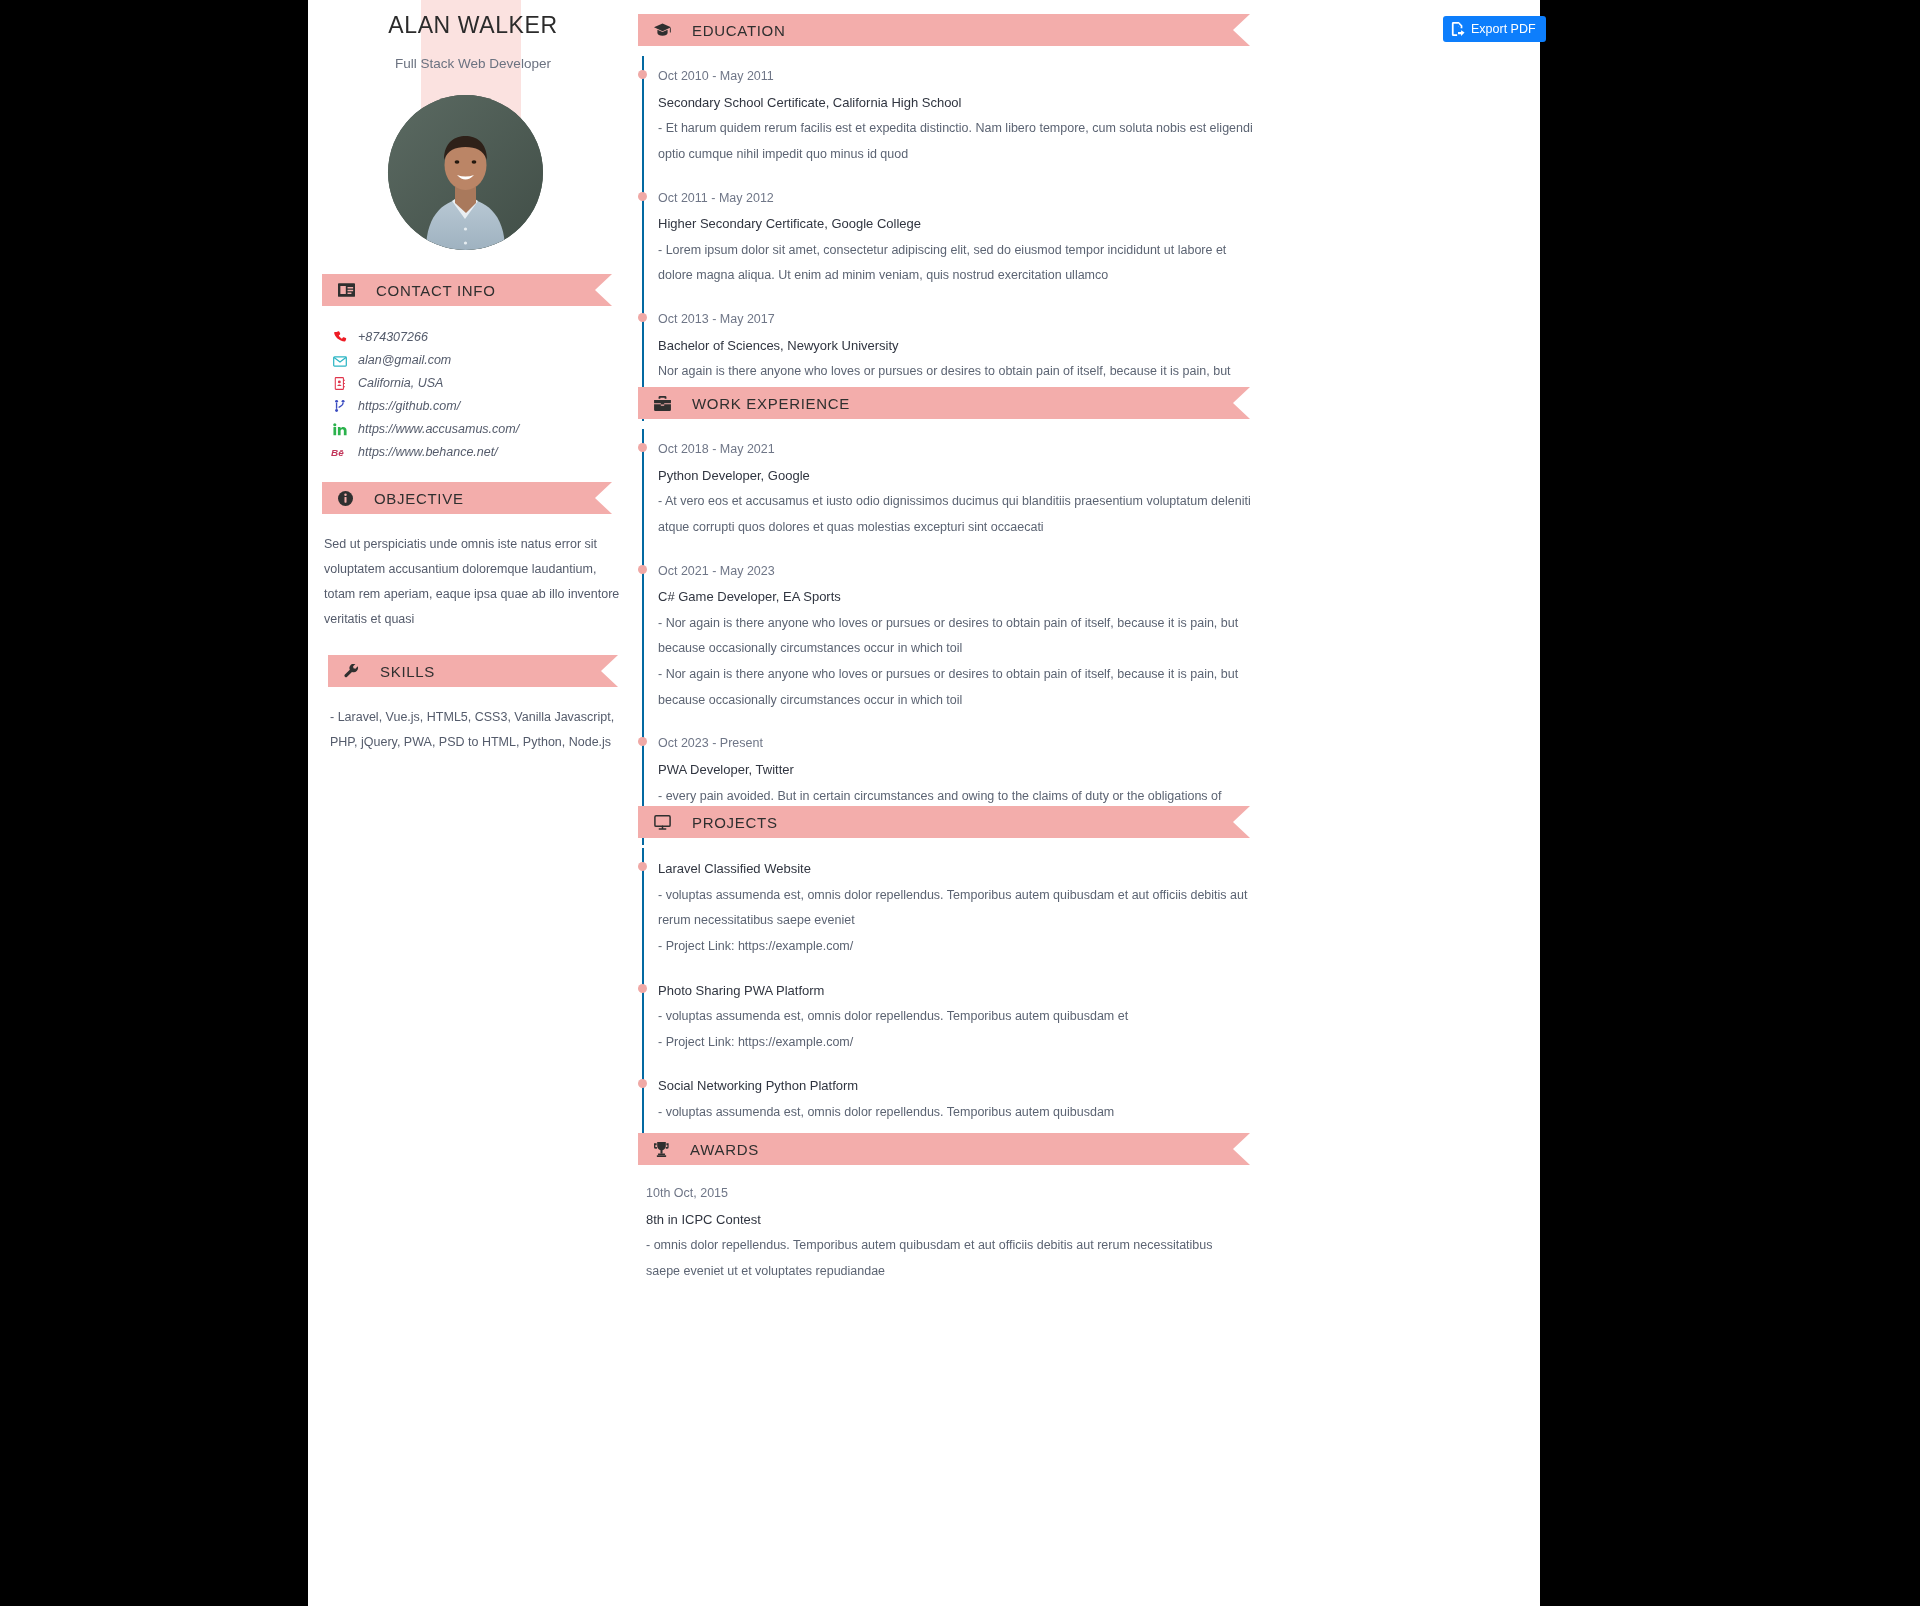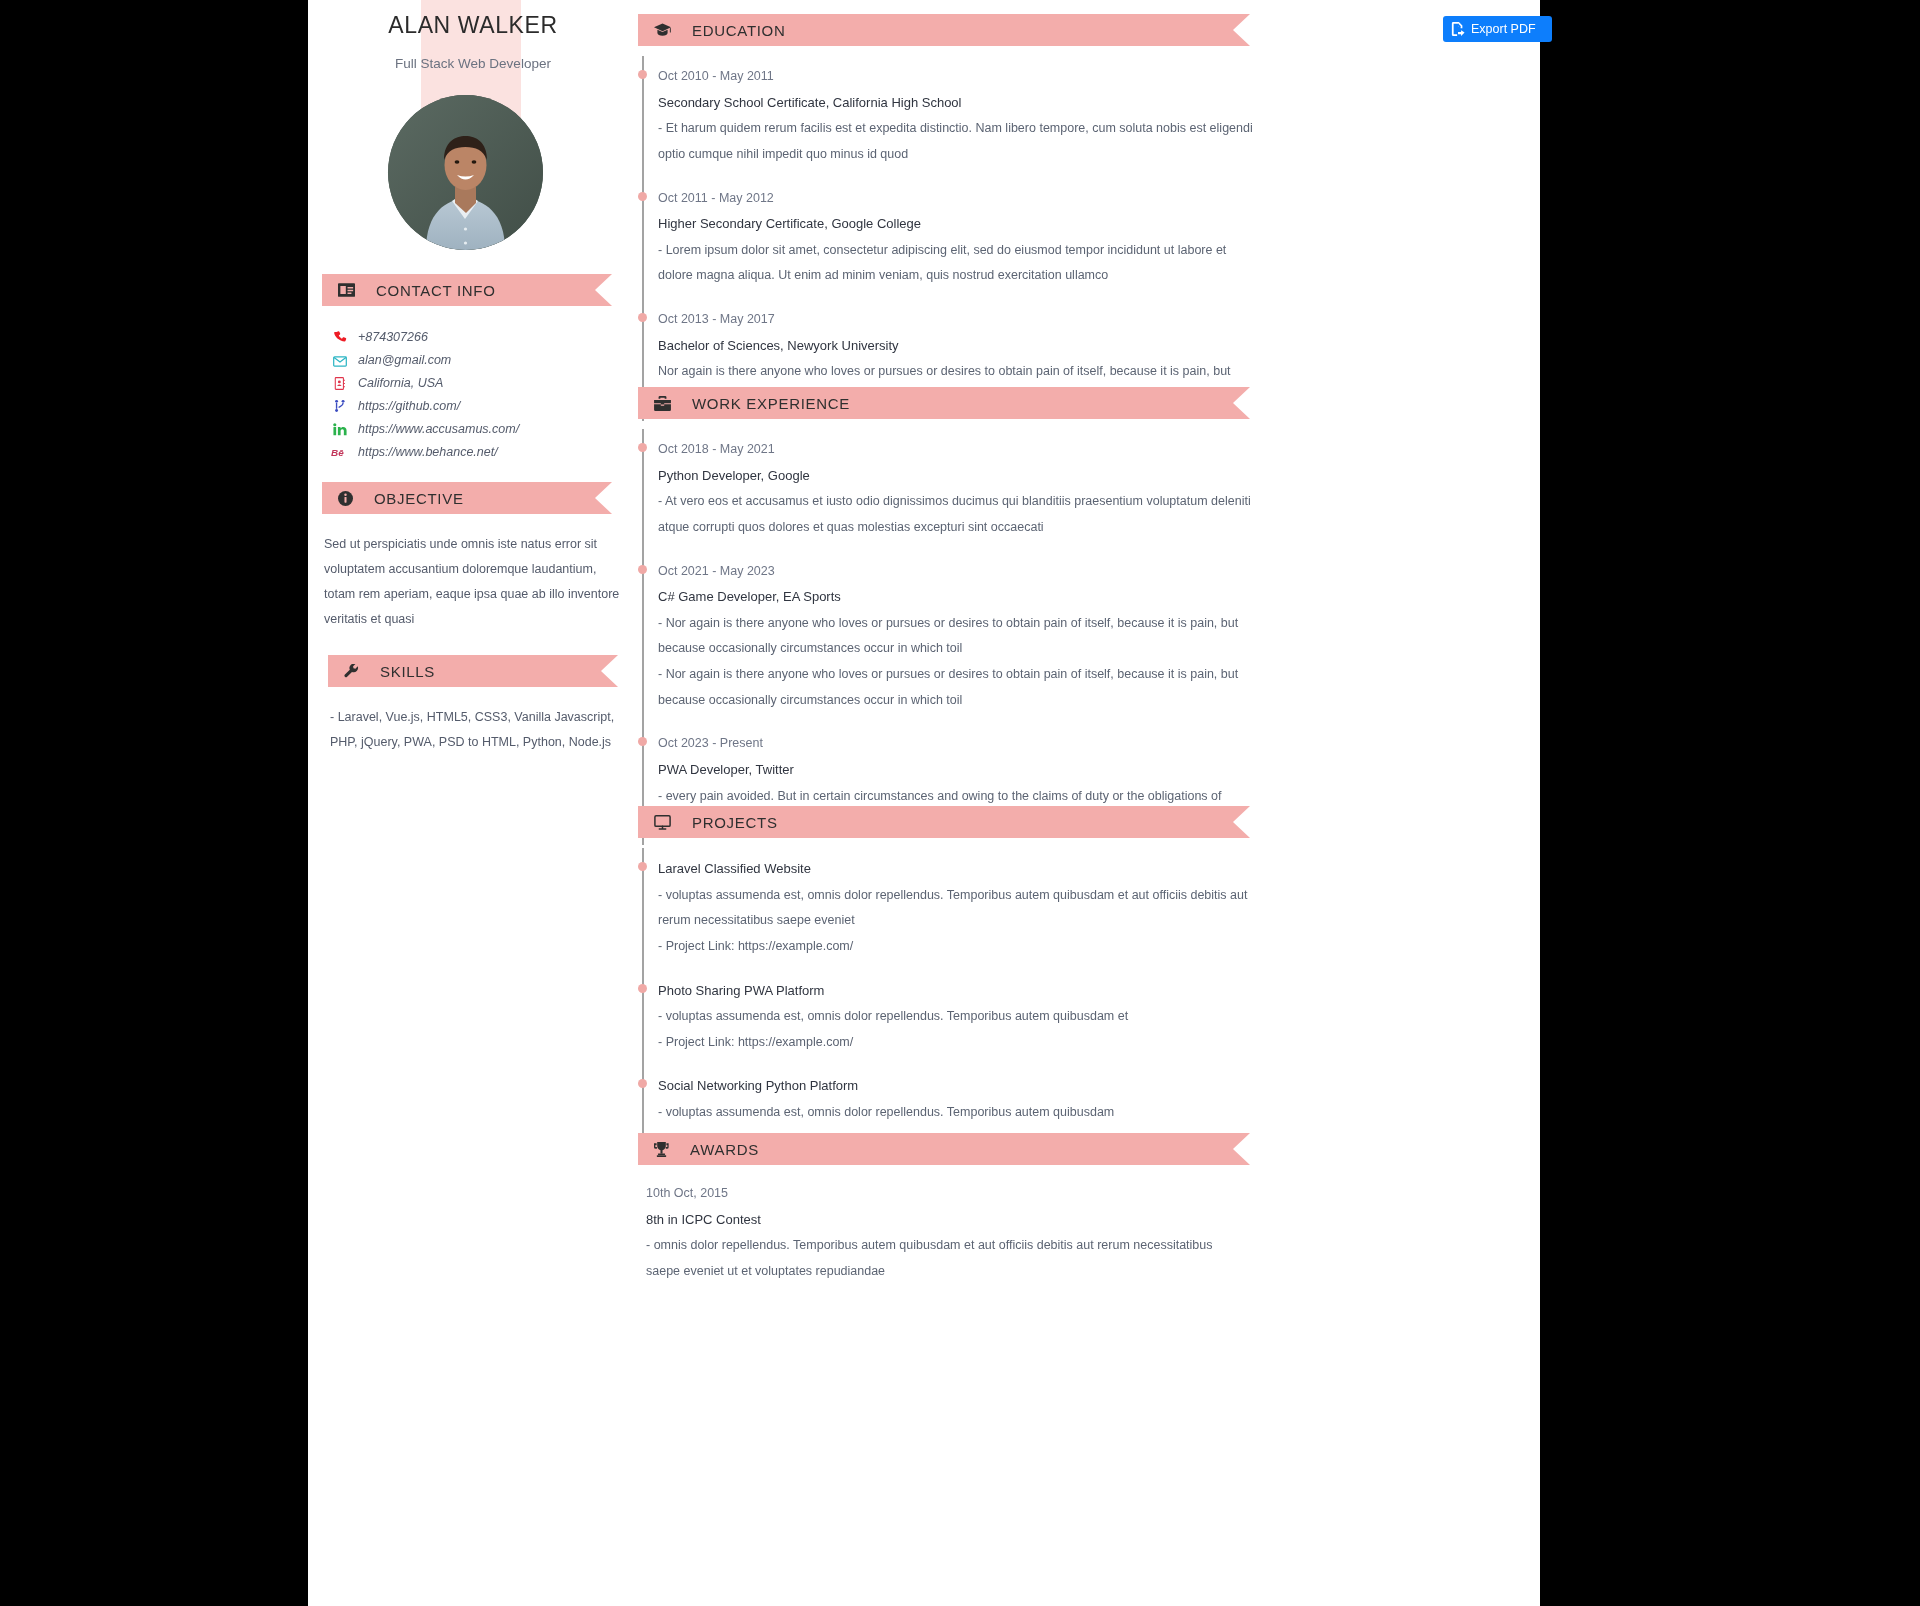--- a/index.html
+++ b/index.html
@@ -32,21 +32,21 @@
     height: 122px;
     background: #fbe2e0;
   }
 
   
   #export-pdf-button {
     position: absolute;
     left: 1443px;
     top: 16px;
     height: 26px;
-    padding: 0 16px 0 8px;
+    padding: 0 10px 0 8px;
     background: #0d7efc;
     color: #ffffff;
     border: none;
     border-radius: 3px;
     font-family: "Liberation Sans", sans-serif;
     font-size: 12.5px;
     display: flex;
     align-items: center;
     gap: 6px;
     cursor: pointer;
@@ -165,21 +165,21 @@
 
   
   #education-section { position: absolute; left: 0; top: 14px; width: 902px; }
   #experience-section { position: absolute; left: 0; top: 387px; width: 902px; }
   #projects-section { position: absolute; left: 0; top: 806px; width: 902px; }
   #awards-section { position: absolute; left: 0; top: 1133px; width: 902px; }
 
   .timeline {
     margin: 10px 12px 0 4px;
     padding-left: 14px;
-    border-left: 2px solid #a3a3a3;
+    border-left: 2px solid #0369a1;
     position: relative;
   }
   .timeline-entry {
     position: relative;
     padding: 8px 0 10px 0;
   }
   .timeline-entry::before {
     content: "";
     position: absolute;
     left: -20px;

